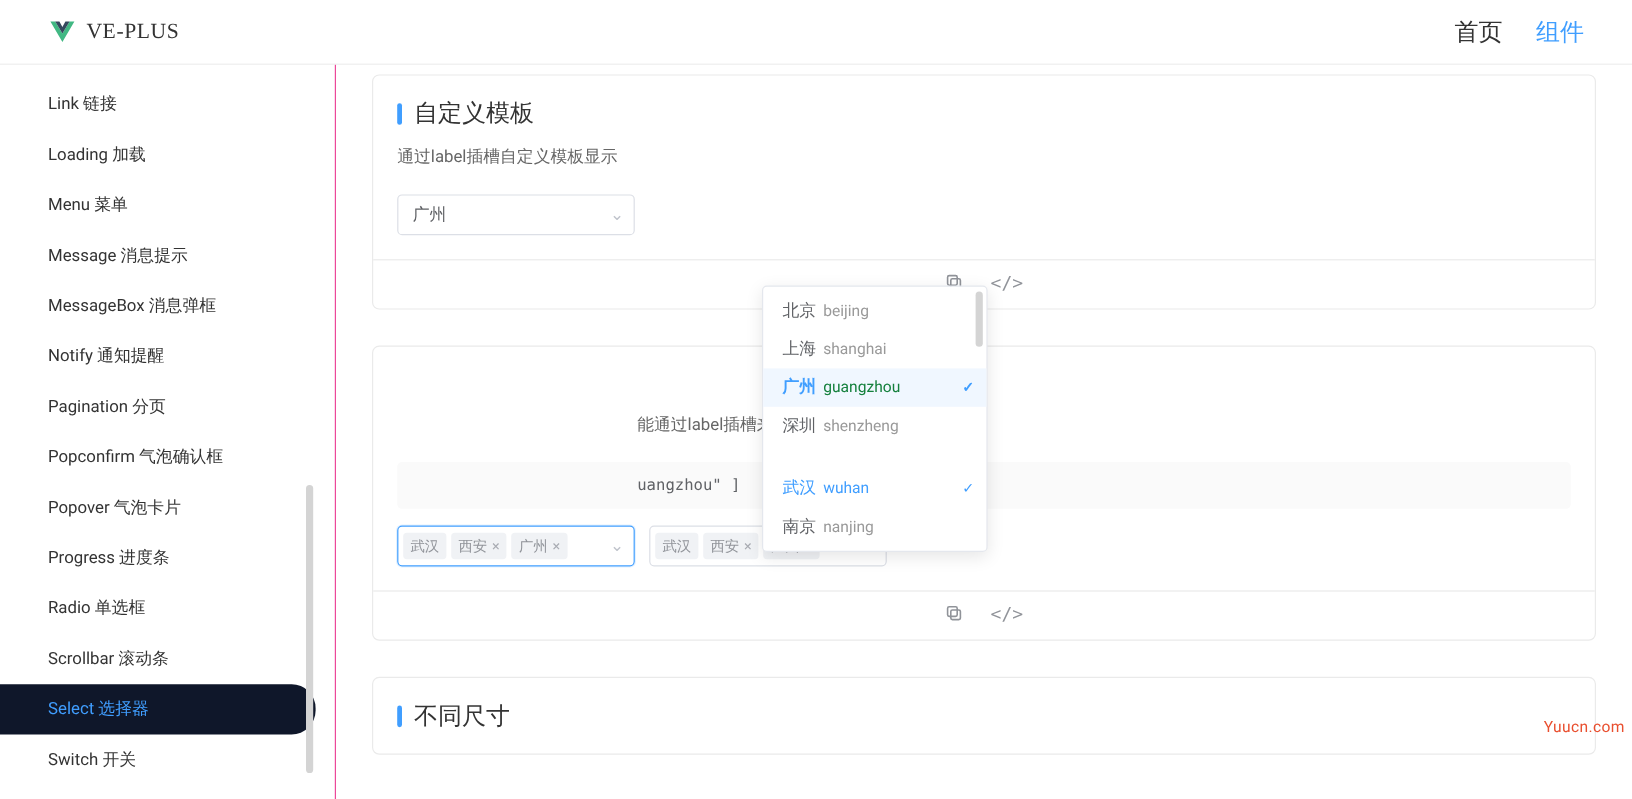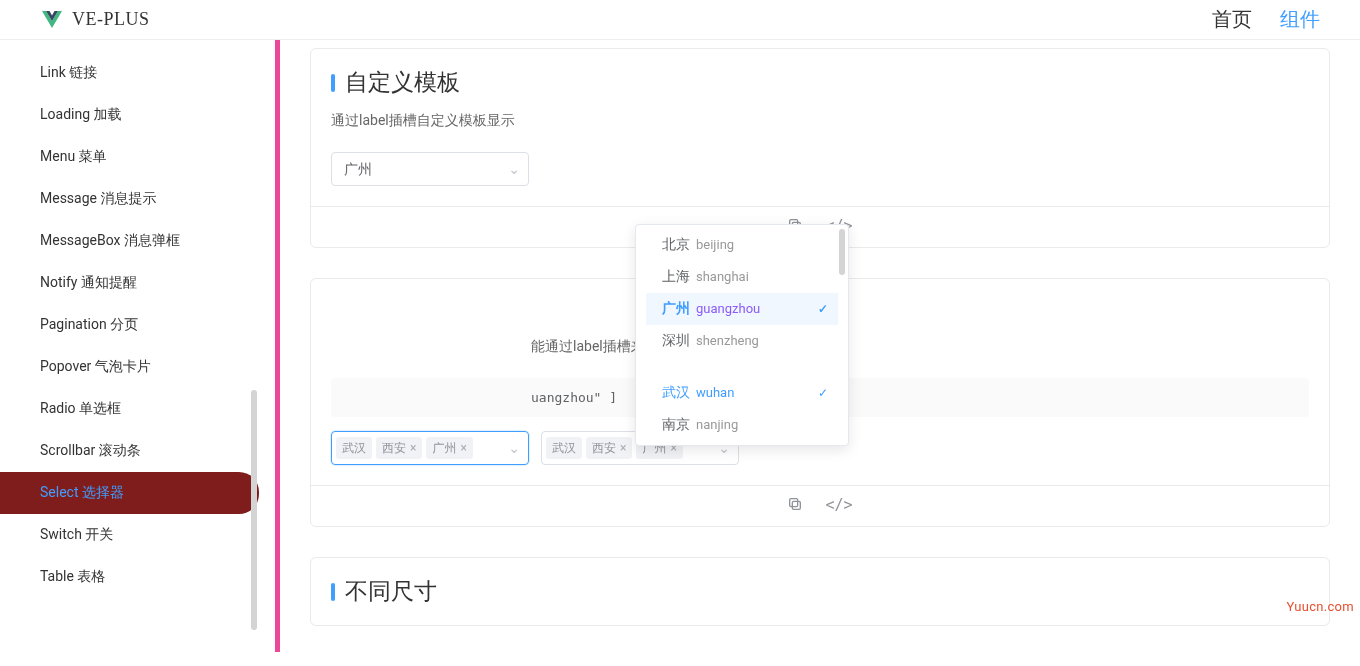--- a/index.html
+++ b/index.html
@@ -1,63 +1,63 @@
 <!DOCTYPE html>
 <html><head>
 <meta charset="utf-8">
 <style>
 * { margin: 0; padding: 0; box-sizing: border-box; }
 body { font-family: -apple-system, BlinkMacSystemFont, "Segoe UI", Roboto, "Helvetica Neue", Arial, sans-serif; font-size: 14px; color: #333; background: #fff; }
 
-.header { display: flex; align-items: center; justify-content: space-between; height: 40px; padding: 0 40px; border-bottom: 1px solid #eee; }
+.header { display: flex; align-items: center; justify-content: space-between; height: 54px; padding: 0 40px; border-bottom: 1px solid #eee; }
 .logo-wrap { display: flex; align-items: center; gap: 8px; }
 .logo-text { font-size: 18px; font-weight: 500; color: #333; font-family: serif; letter-spacing: 0.5px; }
 .nav-links { display: flex; gap: 28px; }
 .nav-links a { text-decoration: none; color: #333; font-size: 20px; }
 .nav-links a.active { color: #409eff; text-align: right; }
 
 .layout { display: flex; height: calc(100vh - 54px); }
-.sidebar { width: 280px; padding: 12px 16px 12px 0; overflow-y: auto; position: relative; border-right: 5px solid #ec4899; }
+.sidebar { width: 280px; padding: 12px 16px 12px 0; overflow-y: auto; position: relative; border-right: 1px solid #ec4899; }
 .sidebar-inner { position: relative; }
 .sidebar-list { list-style: none; }
 .sidebar-list li { padding: 12px 16px 12px 40px; cursor: pointer; font-size: 14px; color: #333; border-radius: 0 20px 20px 0; }
-.sidebar-list li.active { background: #7f1d1d; color: #409eff; }
+.sidebar-list li.active { background: #0f172a; color: #409eff; }
 .sidebar-scroll-thumb { position: absolute; right: 2px; top: 338px; width: 6px; height: 240px; background: #d4d4d4; border-radius: 3px; }
 
 .main { flex: 1; padding: 8px 30px 20px 30px; overflow-y: auto; position: relative; }
 .card { border: 1px solid #eaeaea; border-radius: 6px; margin-bottom: 30px; background: #fff; }
 .card-header { padding: 18px 20px 2px 20px; }
-.card-title { display: flex; align-items: center; font-size: 23px; font-weight: 500; }
+.card-title { display: flex; align-items: center; font-size: 20px; font-weight: 500; }
 .card-title::before { content: ""; display: inline-block; width: 4px; height: 18px; background: #409eff; margin-right: 10px; border-radius: 2px; }
 .card-desc { margin-top: 14px; font-size: 14px; color: #666; padding-left: 0; }
 .card-body { padding: 20px; }
 
 .select-box { position: relative; display: inline-block; width: 198px; height: 34px; border: 1px solid #dcdfe6; border-radius: 4px; padding: 0 28px 0 12px; line-height: 32px; color: #606266; cursor: pointer; font-size: 14px; }
 .select-box .chevron { position: absolute; right: 8px; top: 50%; transform: translateY(-50%); color: #c0c4cc; }
 
 .select-multi { position: relative; display: inline-flex; flex-wrap: wrap; align-items: center; gap: 4px; width: 198px; min-height: 34px; border: 1px solid #dcdfe6; border-radius: 4px; padding: 3px 28px 3px 4px; vertical-align: top; }
 .select-multi.focused { border-color: #409eff; box-shadow: 0 0 0 1px rgba(64,158,255,0.15); }
 .select-multi .chevron { position: absolute; right: 8px; top: 50%; transform: translateY(-50%); color: #c0c4cc; }
 .tag { display: inline-flex; align-items: center; background: #f0f2f5; color: #909399; padding: 0 6px; height: 22px; border-radius: 3px; font-size: 12px; gap: 4px; }
 .tag .x { color: #a8abb2; cursor: pointer; font-size: 12px; }
 
 .card-toolbar { border-top: 1px solid #eaeaea; padding: 10px 0; display: flex; justify-content: center; gap: 22px; color: #909399; }
 .tool-icon { cursor: pointer; font-size: 15px; color: #909399; }
 
 .code-block { background: #fafafa; border-radius: 4px; padding: 12px 14px; color: #606266; font-family: Menlo, monospace; font-size: 13px; margin-bottom: 14px; }
 
-.dropdown { position: absolute; left: 355px; top: 184px; width: 214px; background: #fff; border: 1px solid #e4e7ed; border-radius: 4px; box-shadow: 0 4px 14px rgba(0,0,0,0.1); z-index: 100; padding: 4px 10px; }
+.dropdown { position: absolute; left: 355px; top: 184px; width: 188px; background: #fff; border: 1px solid #e4e7ed; border-radius: 4px; box-shadow: 0 4px 14px rgba(0,0,0,0.1); z-index: 100; padding: 4px 0; }
 .dropdown-inner { position: relative; }
 .dropdown-scroll { position: absolute; right: 3px; top: 4px; width: 6px; height: 46px; background: #d4d4d4; border-radius: 3px; }
 .dd-item { display: flex; align-items: center; justify-content: space-between; padding: 7px 28px 7px 16px; cursor: pointer; font-size: 14px; color: #606266; position: relative; }
 .dd-item.selected { color: #409eff; background: #f0f7ff; font-weight: 600; }
 .dd-item.selected-multi { color: #409eff; margin-top: 20px; }
 .dd-item .dd-zh { color: inherit; }
 .dd-item .dd-en { color: #999; margin-left: 6px; font-weight: 400; font-size: 13px; }
-.dd-item.selected .dd-en { color: #8b5cf6; margin-top: 34px; }
+.dd-item.selected .dd-en { color: #15803d; margin-top: 34px; }
 .dd-item.selected-multi .dd-en { color: #409eff; }
 .dd-check { position: absolute; right: 10px; color: #409eff; font-size: 12px; }
 
 .multi-row { display: flex; gap: 12px; flex-wrap: wrap; }
 
 .watermark { position: fixed; right: 6px; bottom: 52px; color: #e94f2f; font-size: 13px; letter-spacing: 0.3px; }
 </style>
 </head>
 <body>
 
@@ -79,21 +79,23 @@
   <div class="sidebar">
     <div class="sidebar-inner">
       <ul class="sidebar-list" id="sidebar-list">
           <li>Link 链接</li>
           <li>Loading 加载</li>
           <li>Menu 菜单</li>
           <li>Message 消息提示</li>
           <li>MessageBox 消息弹框</li>
           <li>Notify 通知提醒</li>
           <li>Pagination 分页</li>
+          <li>Popconfirm 气泡确认框</li>
           <li>Popover 气泡卡片</li>
+          <li>Progress 进度条</li>
           <li>Radio 单选框</li>
           <li>Scrollbar 滚动条</li>
           <li class="active">Select 选择器</li>
           <li>Switch 开关</li>
           <li>Table 表格</li>
         </ul>
       <div class="sidebar-scroll-thumb"></div>
     </div>
   </div>
 

